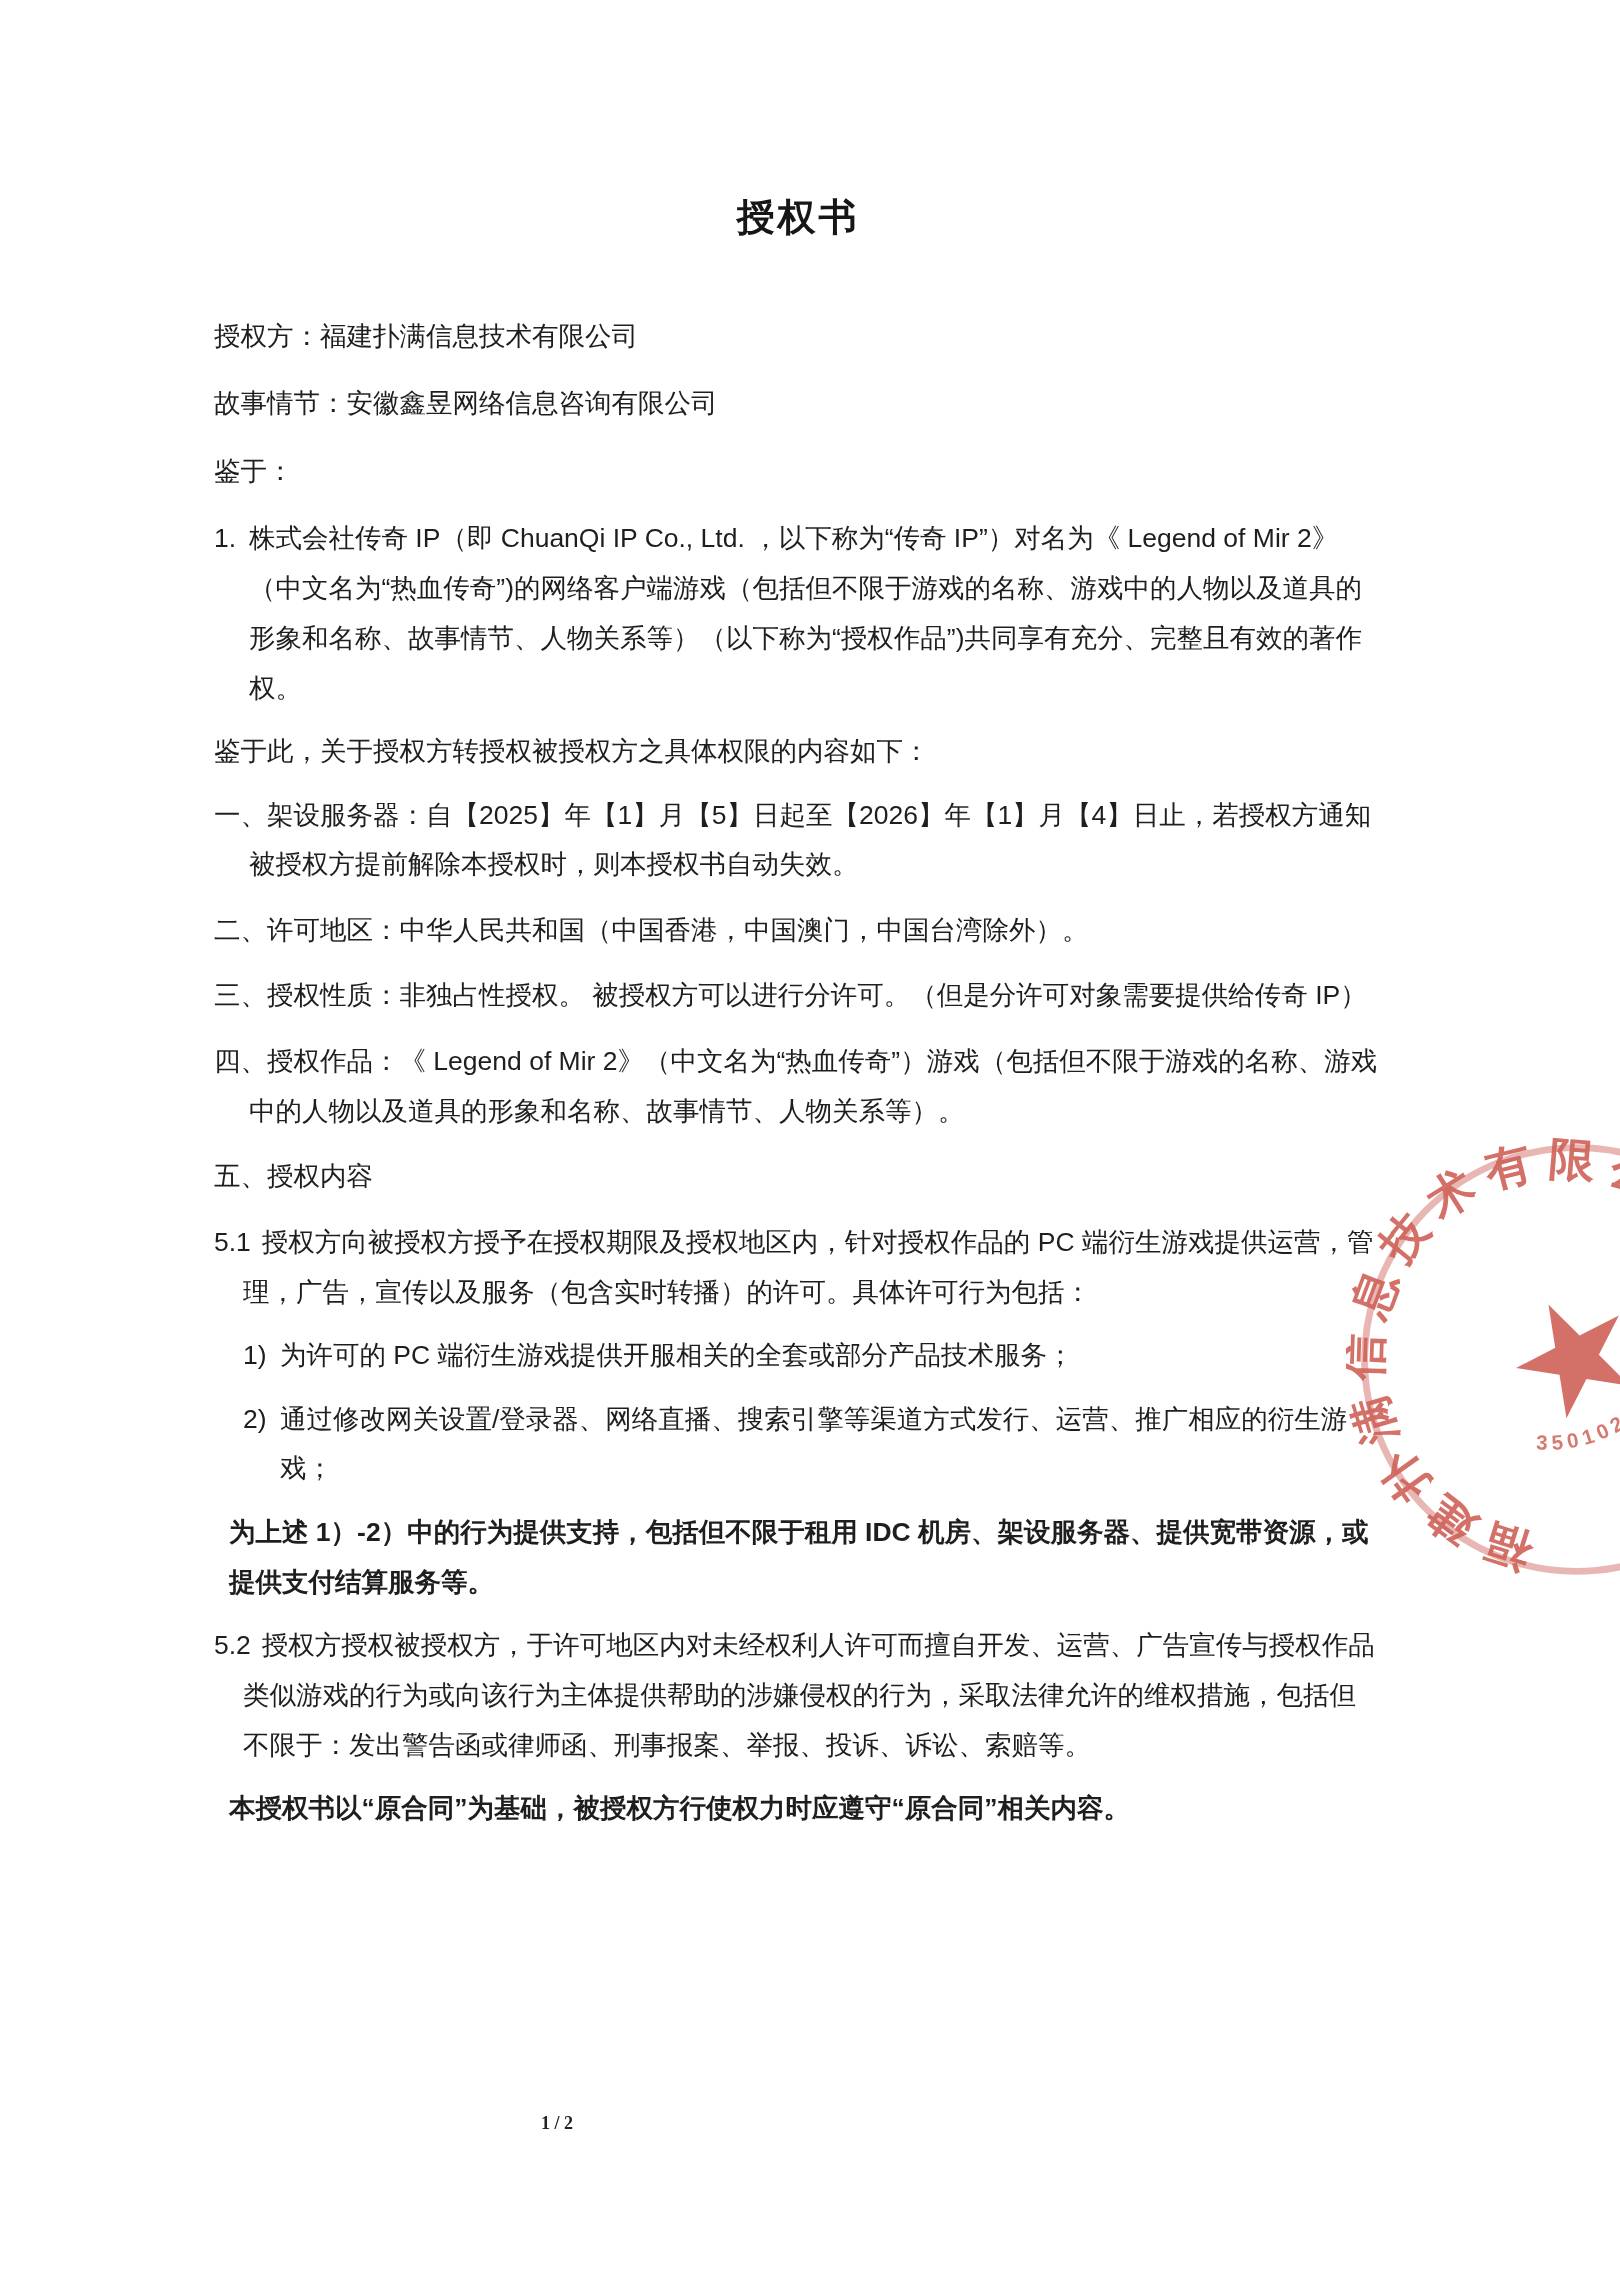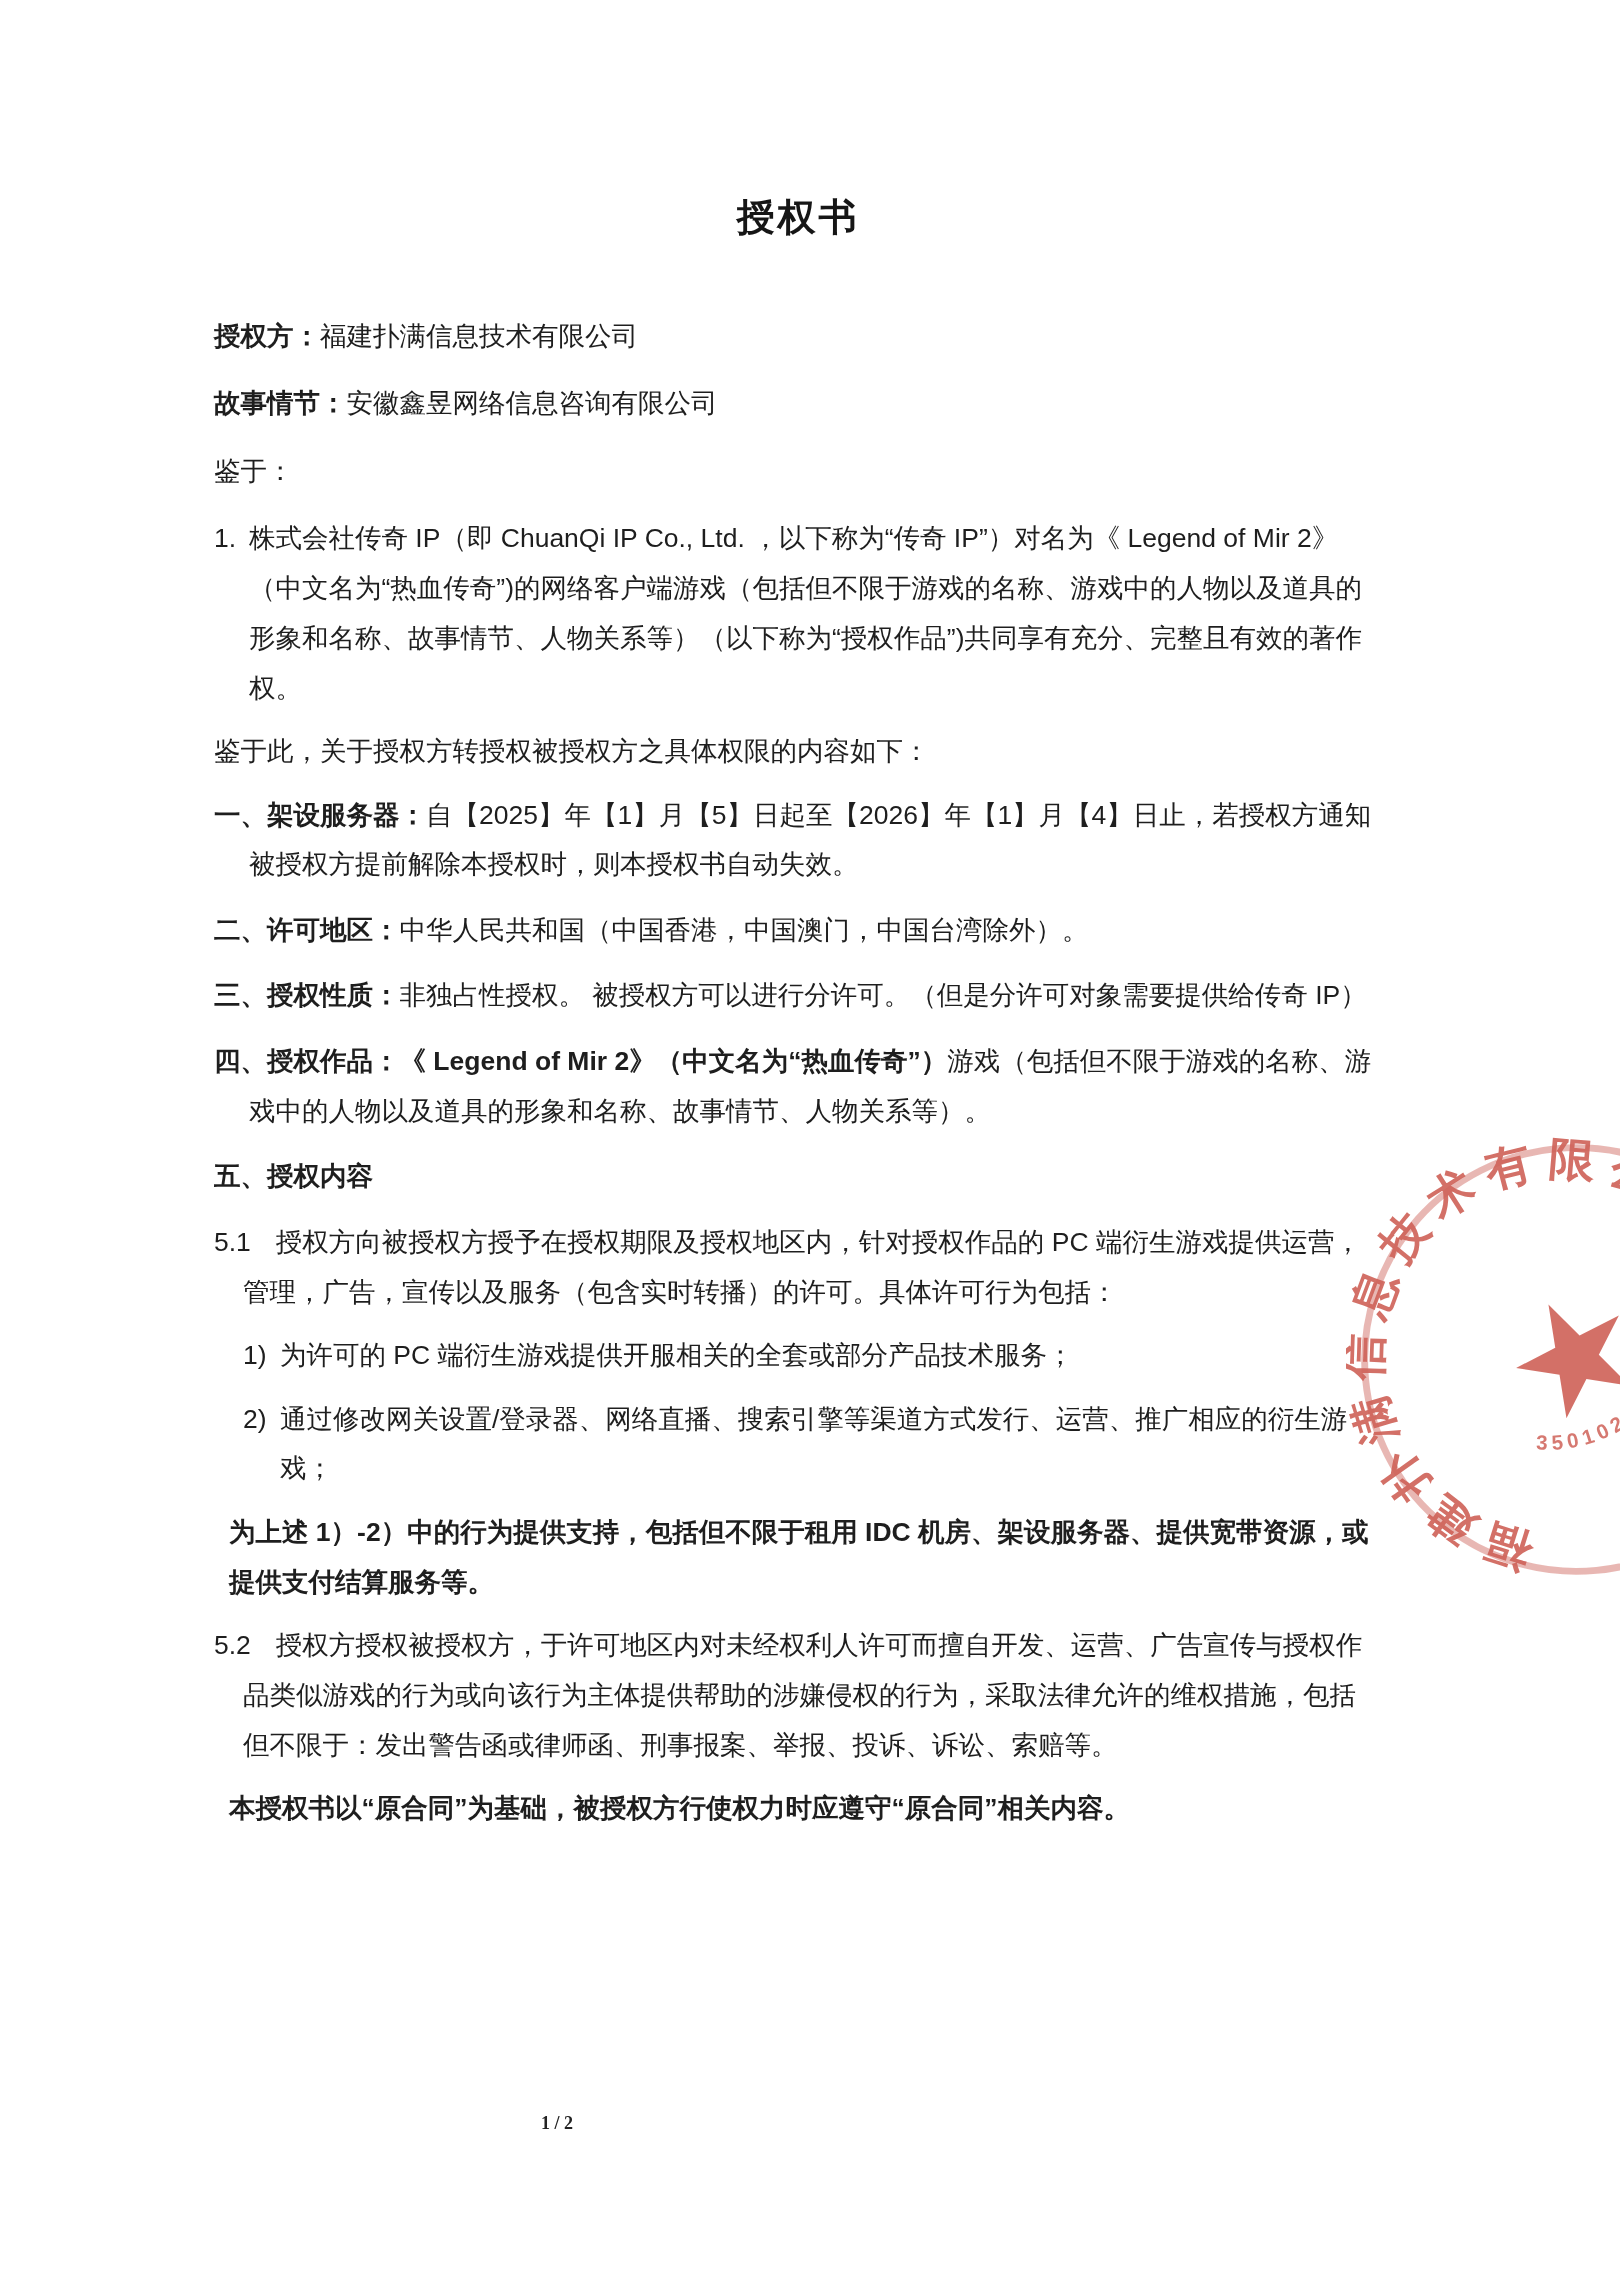--- a/index.html
+++ b/index.html
@@ -9,25 +9,25 @@
     font-family:"Liberation Sans","DejaVu Sans",sans-serif;
     font-size:26.5px;
   }
   .content{position:absolute;left:214px;top:0;width:1168px;}
   .title{
     font-size:38px;font-weight:bold;text-align:center;
     margin:192px 0 69px 0;letter-spacing:2.9px;color:#161616;
   }
   p{margin:0 0 13.7px 0;line-height:1.88;}
   .party{margin-bottom:17.6px;}
-  .b{font-weight:bold;}
+  .b{font-weight:normal;}
   .hang{padding-left:35px;text-indent:-35px;}
   .num{display:inline-block;min-width:35px;text-indent:0;}
   .clause{padding-left:29px;text-indent:-29px;}
-  .clause .num{min-width:29px;margin-right:25px;}
+  .clause .num{min-width:29px;margin-right:11px;}
   .sub{margin-left:29px;padding-left:37px;text-indent:-37px;}
   .sub .num{min-width:37px;}
   .indent2{margin-left:15px;font-weight:bold;}
   .sec-gap{margin-bottom:15.7px;}
   .footer{
     position:absolute;top:2113px;left:541px;
     font-family:"Liberation Serif","DejaVu Serif",serif;
     font-weight:bold;font-size:18px;color:#222;
   }
   .seal{

